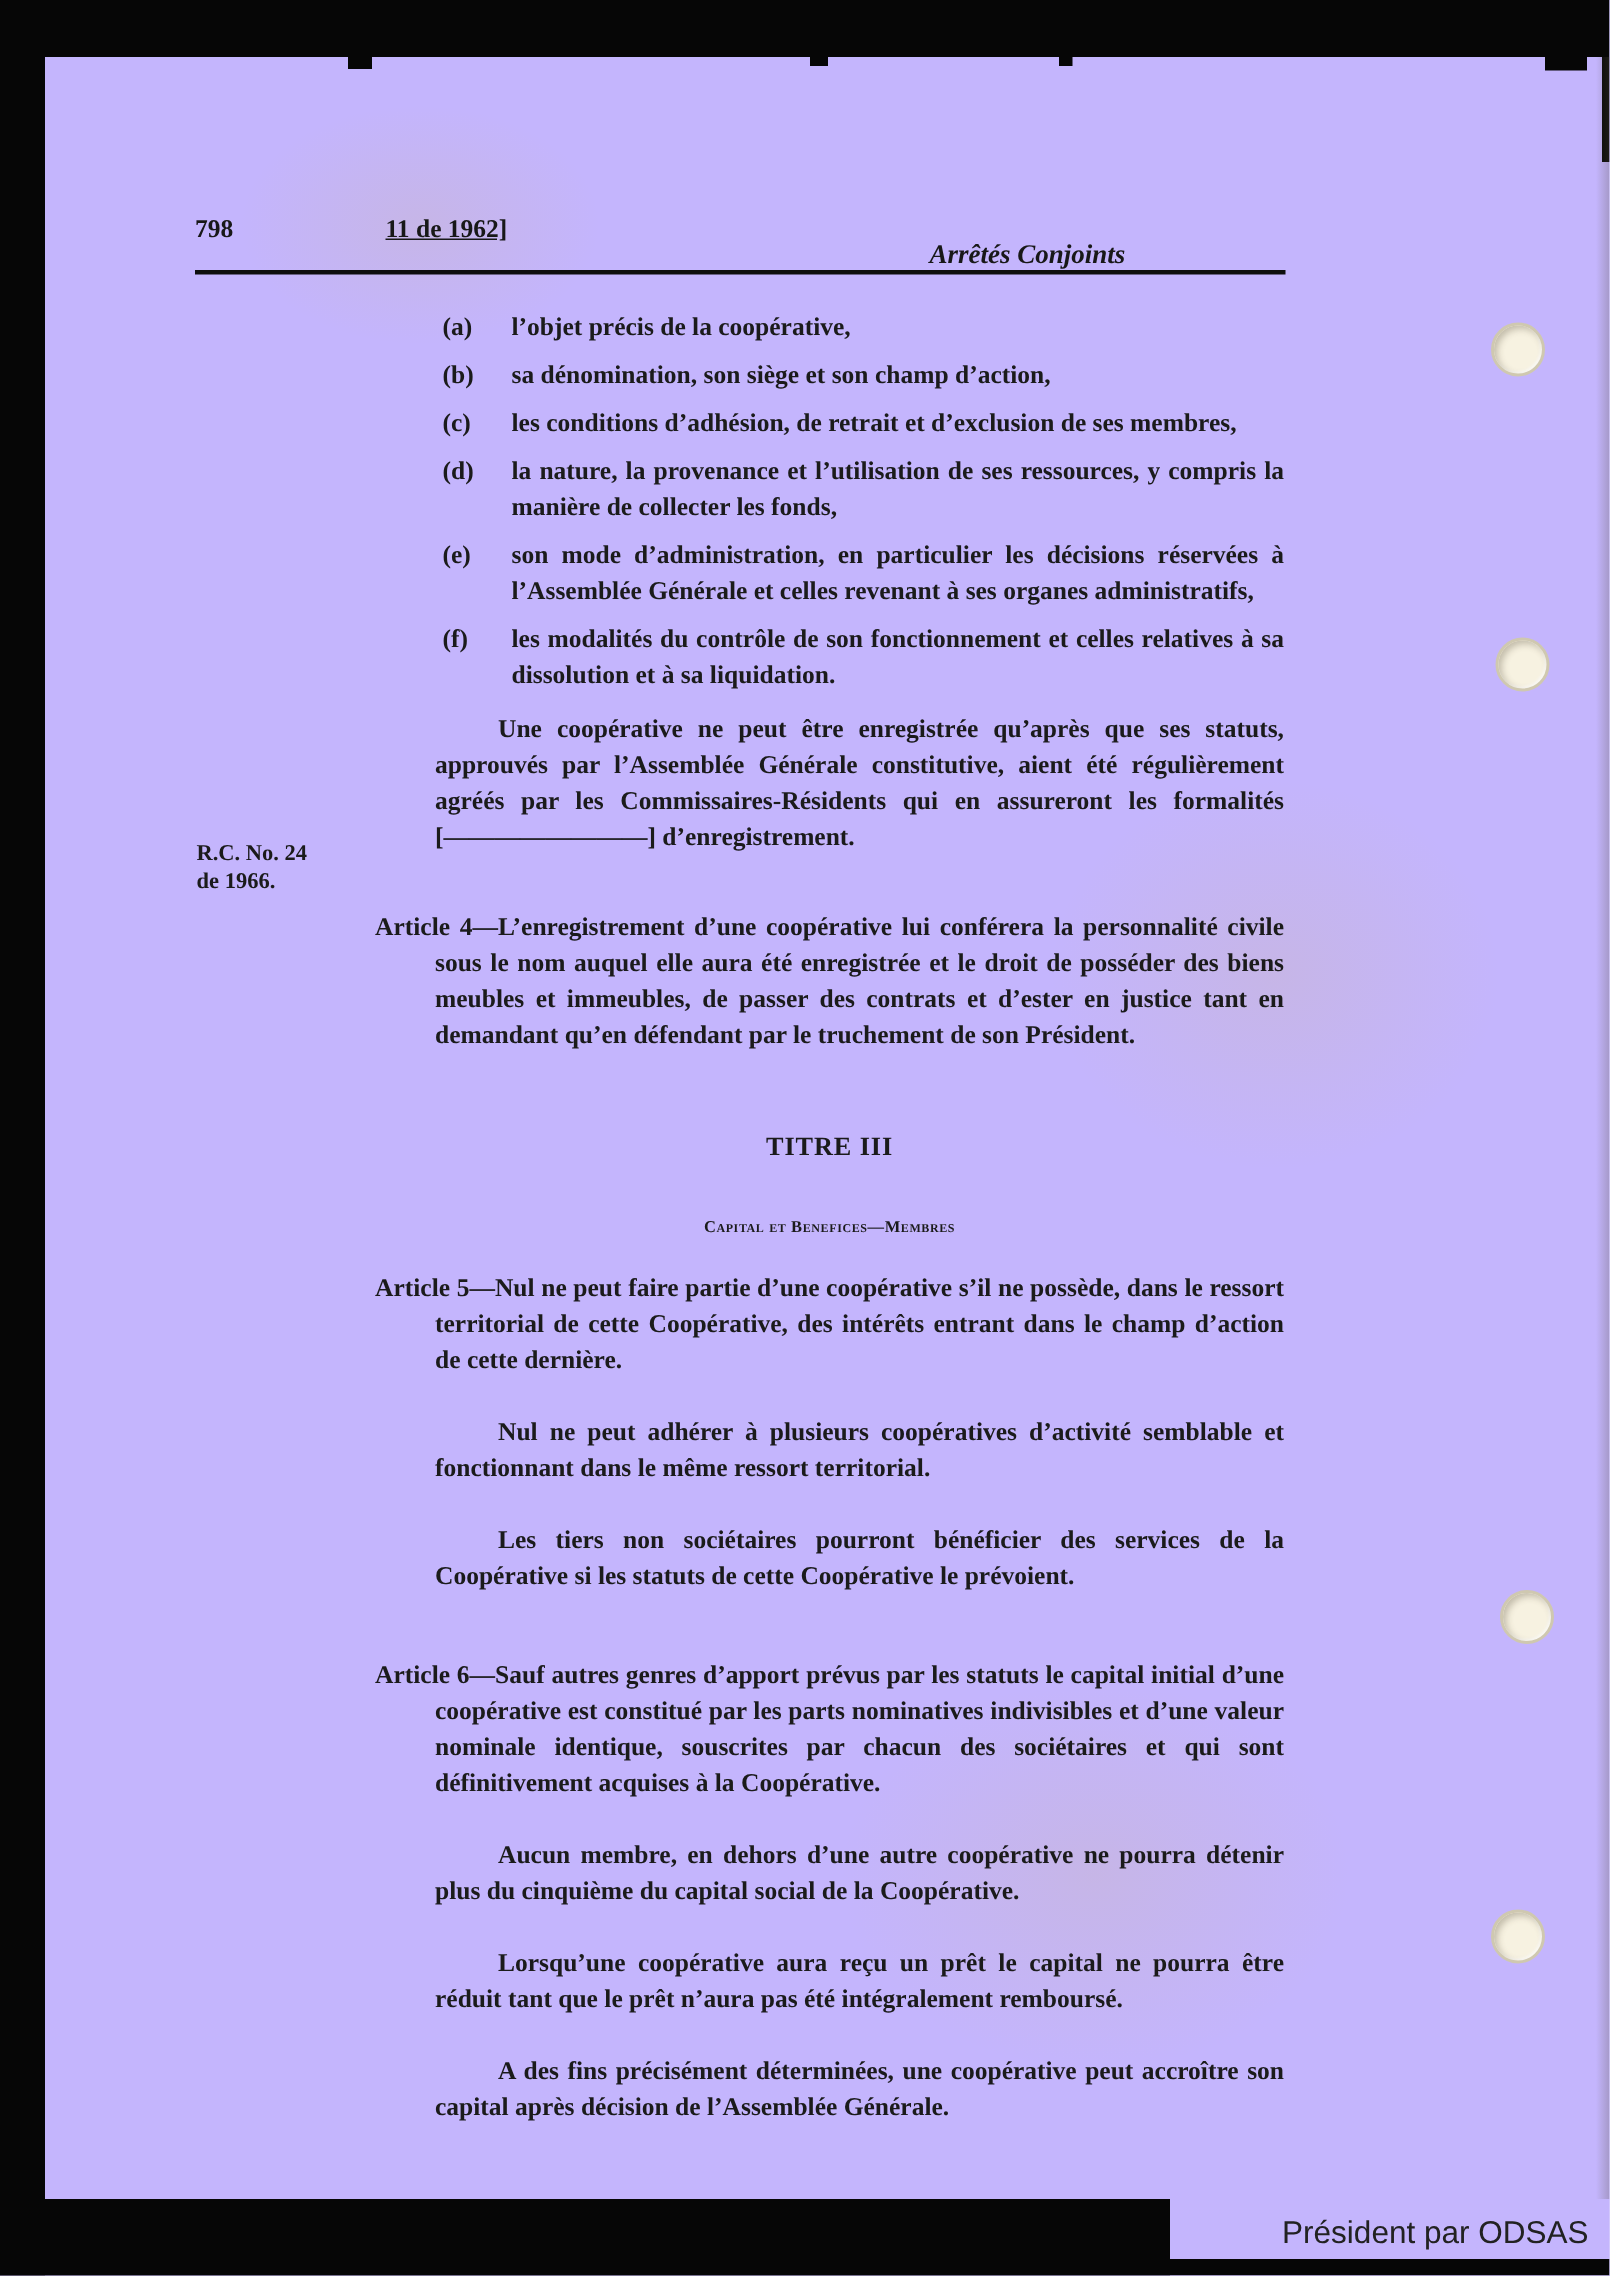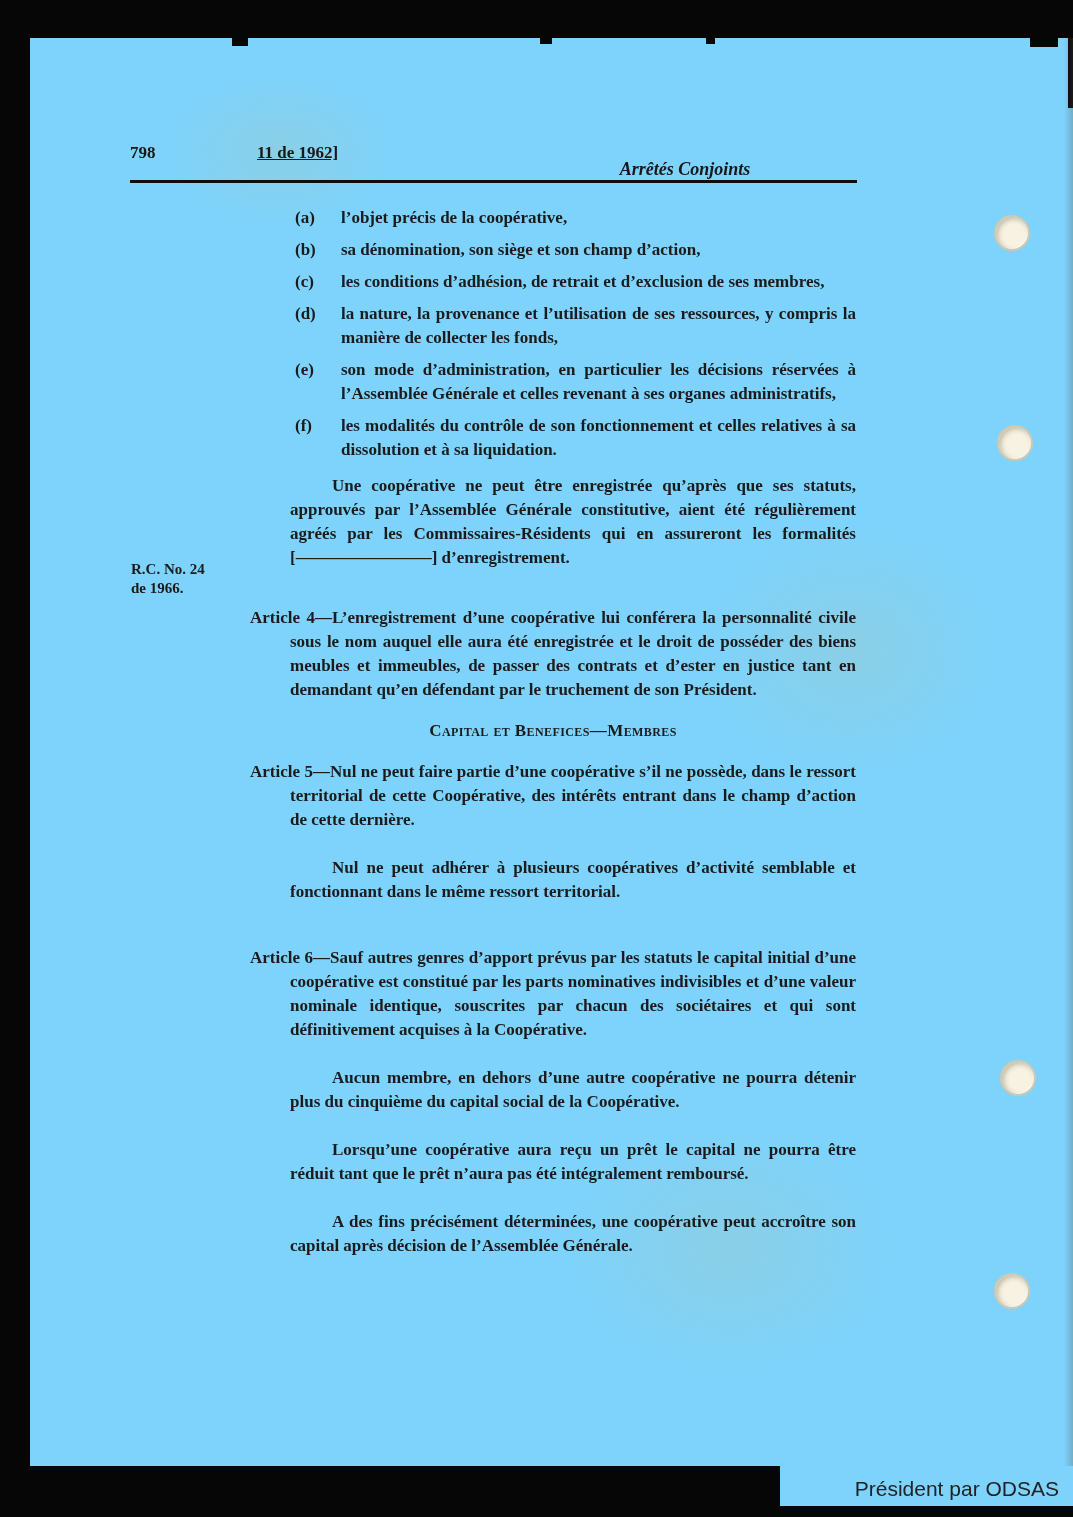--- a/index.html
+++ b/index.html
@@ -1,18 +1,18 @@
 <!DOCTYPE html>
 <html><head>
 <meta charset="utf-8">
 <style>
   * { margin:0; padding:0; box-sizing:border-box; }
   html,body { width:1073px; height:1517px; }
   body { font-family:"Liberation Serif", serif; }
-  .page { position:relative; width:1073px; height:1517px; background:#7dd3fc; overflow:hidden; }
+  .page { position:relative; width:1073px; height:1517px; background:#c4b5fd; overflow:hidden; }
 
   
   .blotch { position:absolute; border-radius:50%; pointer-events:none;
             background:radial-gradient(closest-side, rgba(210,185,115,0.16), rgba(210,185,115,0)); }
   .b1 { left:700px; top:520px; width:300px; height:260px; }
   .b2 { left:160px; top:70px;  width:240px; height:160px; }
   .b3 { left:560px; top:1120px; width:340px; height:260px; }
 
   
   .bar { position:absolute; background:#060606; }
@@ -55,21 +55,21 @@
   .content { position:absolute; left:250px; top:206px; width:606px;
              font-size:17px; line-height:24px; font-weight:bold; color:#1b1b1b; }
   .list-item { display:flex; margin-left:45px; margin-bottom:8px; }
   .li-label { flex:0 0 46px; }
   .li-text { flex:1; text-align:justify; }
   .para { padding-left:40px; text-indent:42px; text-align:justify; }
   .article { padding-left:40px; text-indent:-40px; text-align:justify; }
   .mt-reg { margin-top:12px; }
   .mt-art4 { margin-top:36px; }
   .titre { margin-top:50px; text-align:center; font-size:17.5px; letter-spacing:0.6px; }
-  .subtitre { margin-top:17px; text-align:center; font-variant:small-caps; font-size:17px; letter-spacing:0.4px; }
+  .subtitre { margin-top:30px; text-align:center; font-variant:small-caps; font-size:11px; letter-spacing:0.4px; }
   .mt-art5 { margin-top:17px; }
   .mt-p { margin-top:24px;font-family:Liberation Serif, serif; }
   .mt-art6 { margin-top:42px; }
 
   
   .credit { position:absolute; right:14px; top:1477px; font-family:"Liberation Sans", sans-serif;
             font-size:21px; color:#222222; }
 </style>
 </head>
 <body>
@@ -132,24 +132,26 @@
     </div>
     <div class="list-item">
       <span class="li-label">(f)</span>
       <span class="li-text">les modalités du contrôle de son fonctionnement et celles relatives à sa dissolution et à sa liquidation.</span>
     </div>
 
     <p class="para mt-reg">Une coopérative ne peut être enregistrée qu’après que ses statuts, approuvés par l’Assemblée Générale constitutive, aient été régulièrement agréés par les Commissaires-Résidents qui en assureront les formalités [————————] d’enregistrement.</p>
 
     <p class="article mt-art4">Article 4—L’enregistrement d’une coopérative lui conférera la personnalité civile sous le nom auquel elle aura été enregistrée et le droit de posséder des biens meubles et immeubles, de passer des contrats et d’ester en justice tant en demandant qu’en défendant par le truchement de son Président.</p>
 
+    <h2 class="titre">TITRE III</h2>
     <h3 class="subtitre">Capital et Benefices—Membres</h3>
 
     <p class="article mt-art5">Article 5—Nul ne peut faire partie d’une coopérative s’il ne possède, dans le ressort territorial de cette Coopérative, des intérêts entrant dans le champ d’action de cette dernière.</p>
     <p class="para mt-p">Nul ne peut adhérer à plusieurs coopératives d’activité semblable et fonctionnant dans le même ressort territorial.</p>
+    <p class="para mt-p">Les tiers non sociétaires pourront bénéficier des services de la Coopérative si les statuts de cette Coopérative le prévoient.</p>
 
     <p class="article mt-art6">Article 6—Sauf autres genres d’apport prévus par les statuts le capital initial d’une coopérative est constitué par les parts nominatives indivisibles et d’une valeur nominale identique, souscrites par chacun des sociétaires et qui sont définitivement acquises à la Coopérative.</p>
     <p class="para mt-p">Aucun membre, en dehors d’une autre coopérative ne pourra détenir plus du cinquième du capital social de la Coopérative.</p>
     <p class="para mt-p">Lorsqu’une coopérative aura reçu un prêt le capital ne pourra être réduit tant que le prêt n’aura pas été intégralement remboursé.</p>
     <p class="para mt-p">A des fins précisément déterminées, une coopérative peut accroître son capital après décision de l’Assemblée Générale.</p>
 
   </div>
 
   <div class="credit">Président par ODSAS</div>
 

